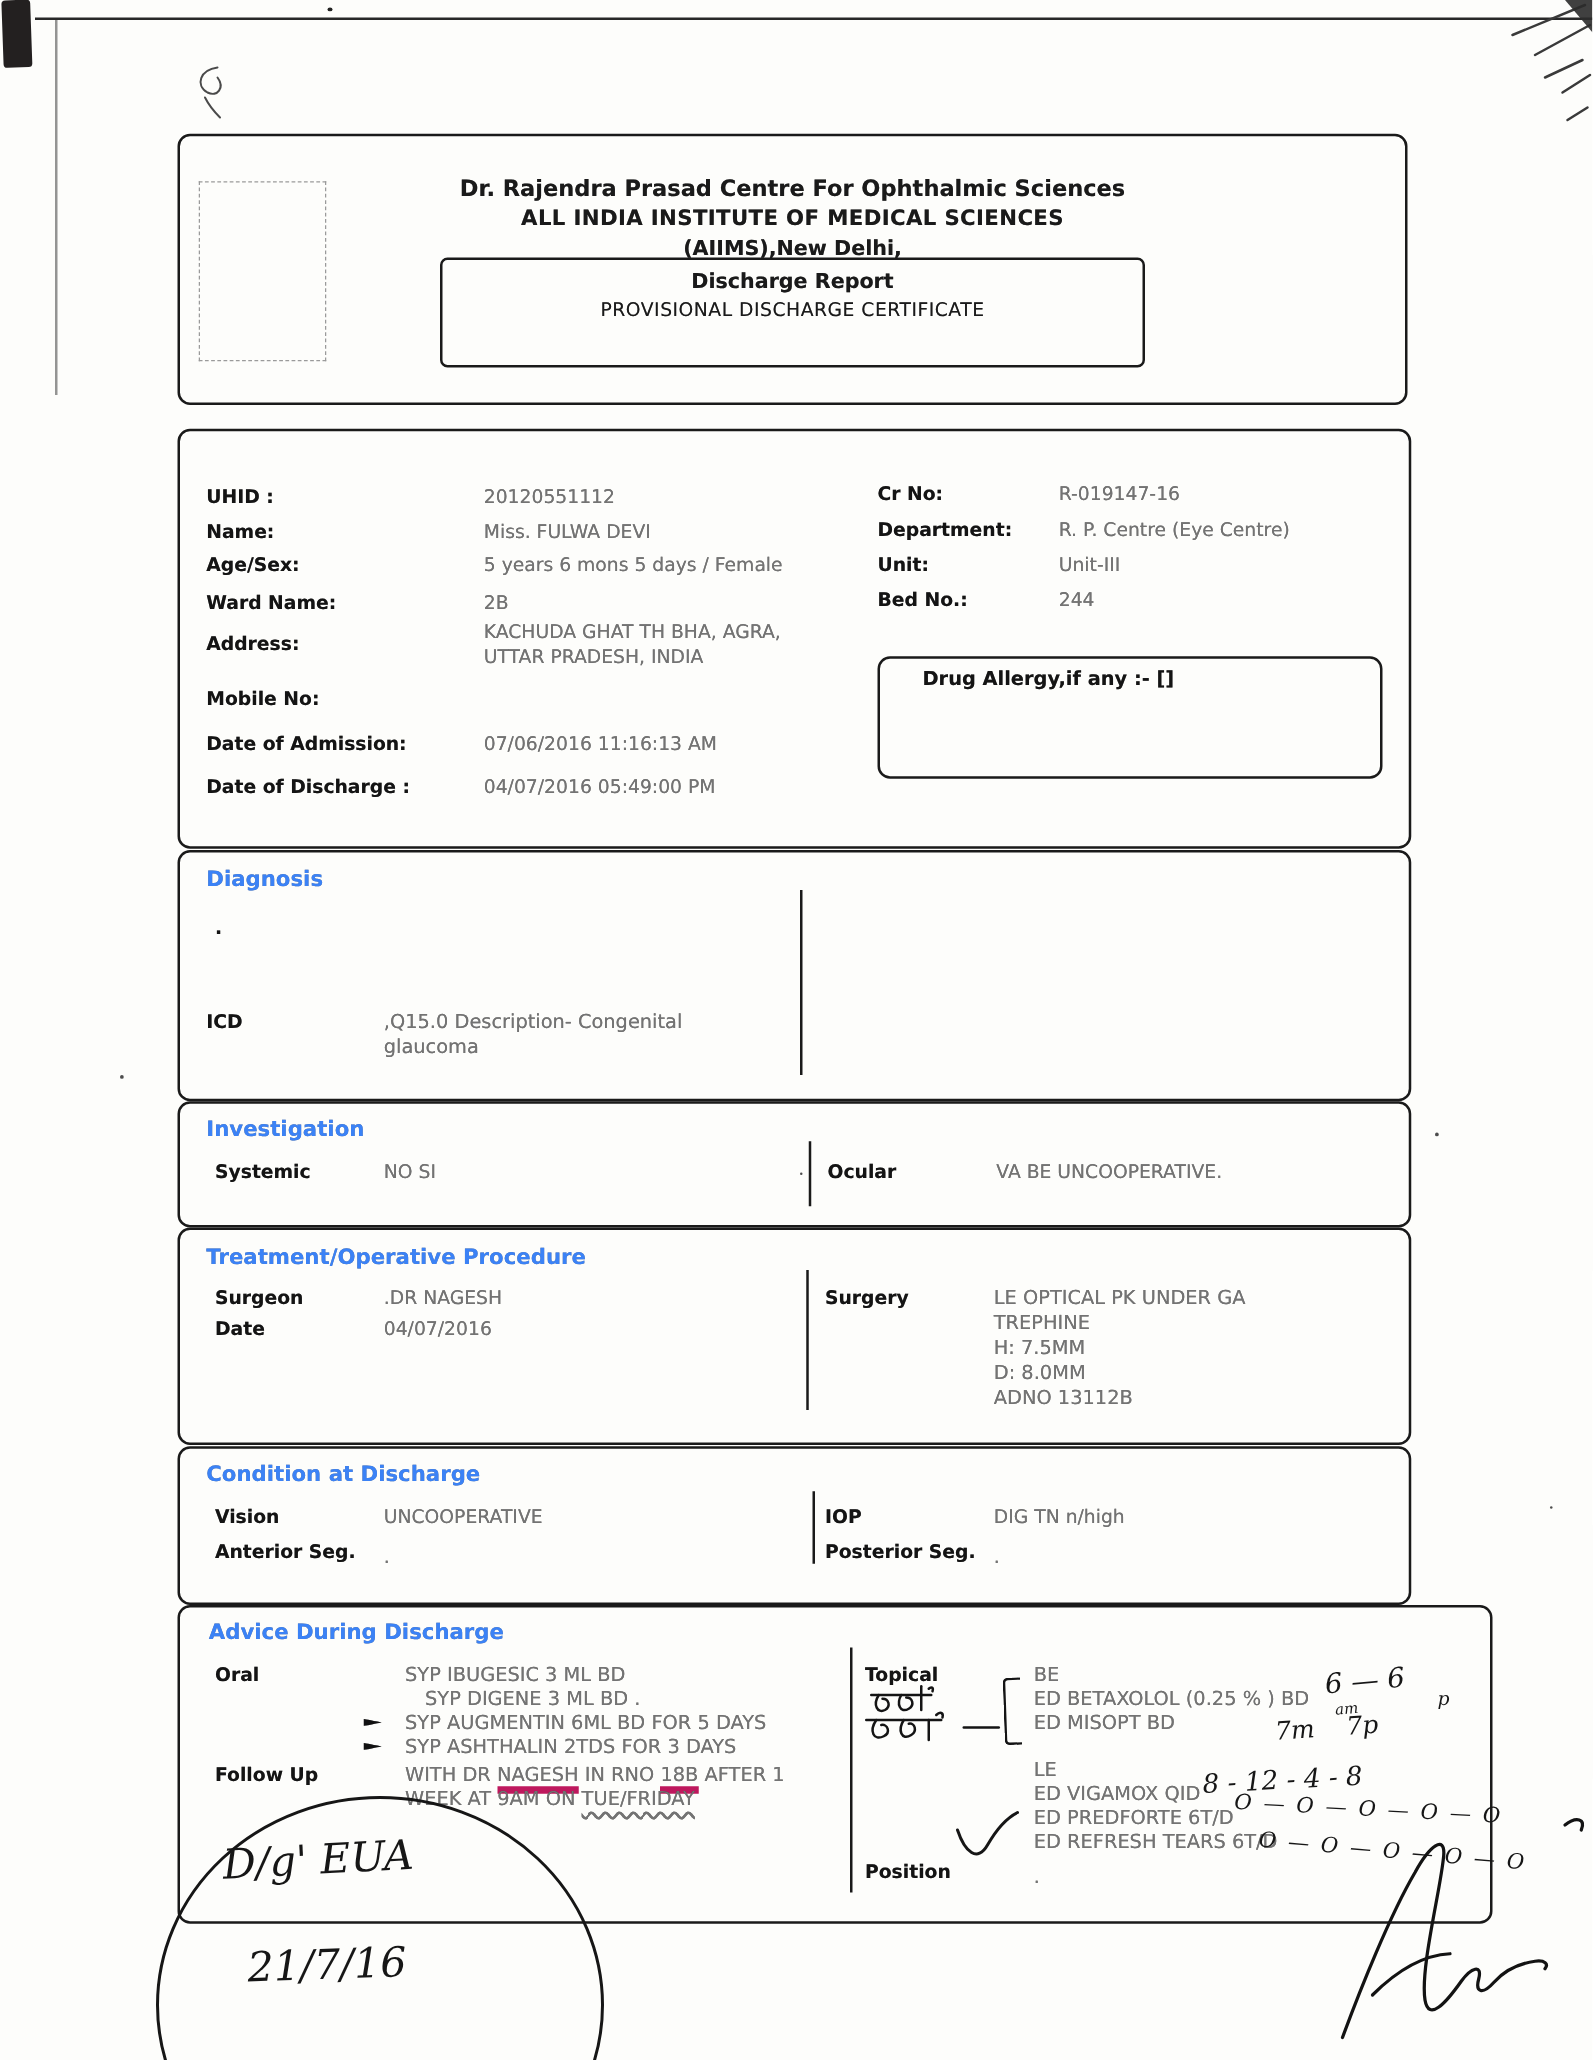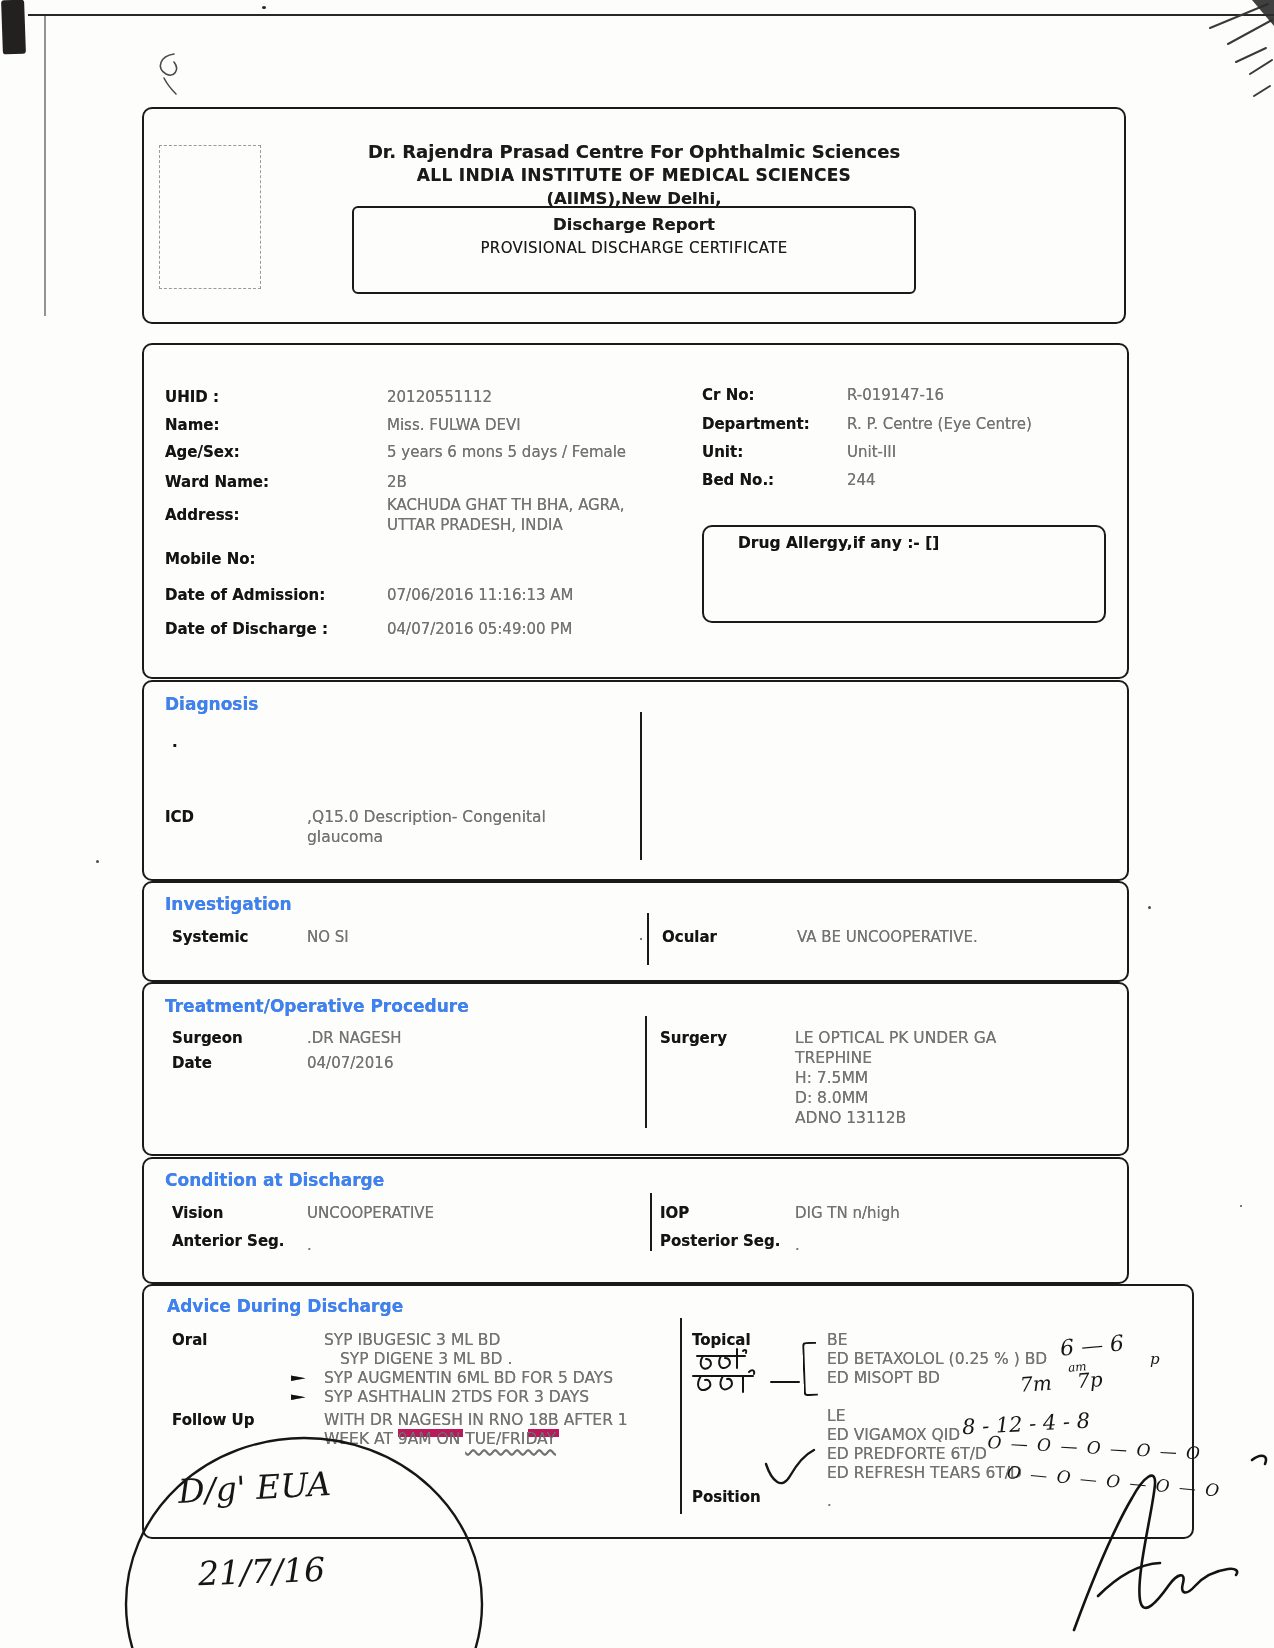--- a/index.html
+++ b/index.html
@@ -8,21 +8,21 @@
         text-shadow:0 0 0.3px rgba(20,20,20,0.55);}
   .box{position:absolute;border:2px solid #1a1a1a;border-radius:10px;}
   .lbl{position:absolute;font-weight:bold;font-size:15px;line-height:20px;color:#141414;white-space:nowrap;}
   .val{position:absolute;font-size:15px;line-height:20px;color:#737373;white-space:nowrap;}
   .pre{white-space:pre-line;}
   .sect-title{position:absolute;font-weight:bold;font-size:17px;color:#3b82f6;white-space:nowrap;}
   .vdiv{position:absolute;width:2px;background:#1a1a1a;}
   .hw{position:absolute;font-family:"DejaVu Serif",serif;font-style:italic;color:#161616;white-space:pre;
       text-shadow:none;}
   .hline{position:absolute;left:0;width:100%;text-align:center;font-weight:bold;white-space:nowrap;}
-  .ul{border-bottom:8px solid #be185d;padding-bottom:0px;}
+  .ul{border-bottom:6px solid #be185d;padding-bottom:0px;}
   .wavy{text-decoration:underline;text-decoration-style:wavy;text-decoration-thickness:1.5px;text-underline-offset:5px;}
   .hw-arrow{position:absolute;font-size:11px;color:#111;transform:scaleX(1.7);}
   .bracket{position:absolute;width:12px;height:50px;border-left:2.5px solid #141414;border-top:2.5px solid #141414;
            border-bottom:2.5px solid #141414;border-radius:4px 0 0 4px;transform:rotate(-2deg);}
   .speck{position:absolute;background:#4d4d4d;border-radius:50%;}
   svg{position:absolute;overflow:visible;}
 </style>
 </head>
 <body>
 

